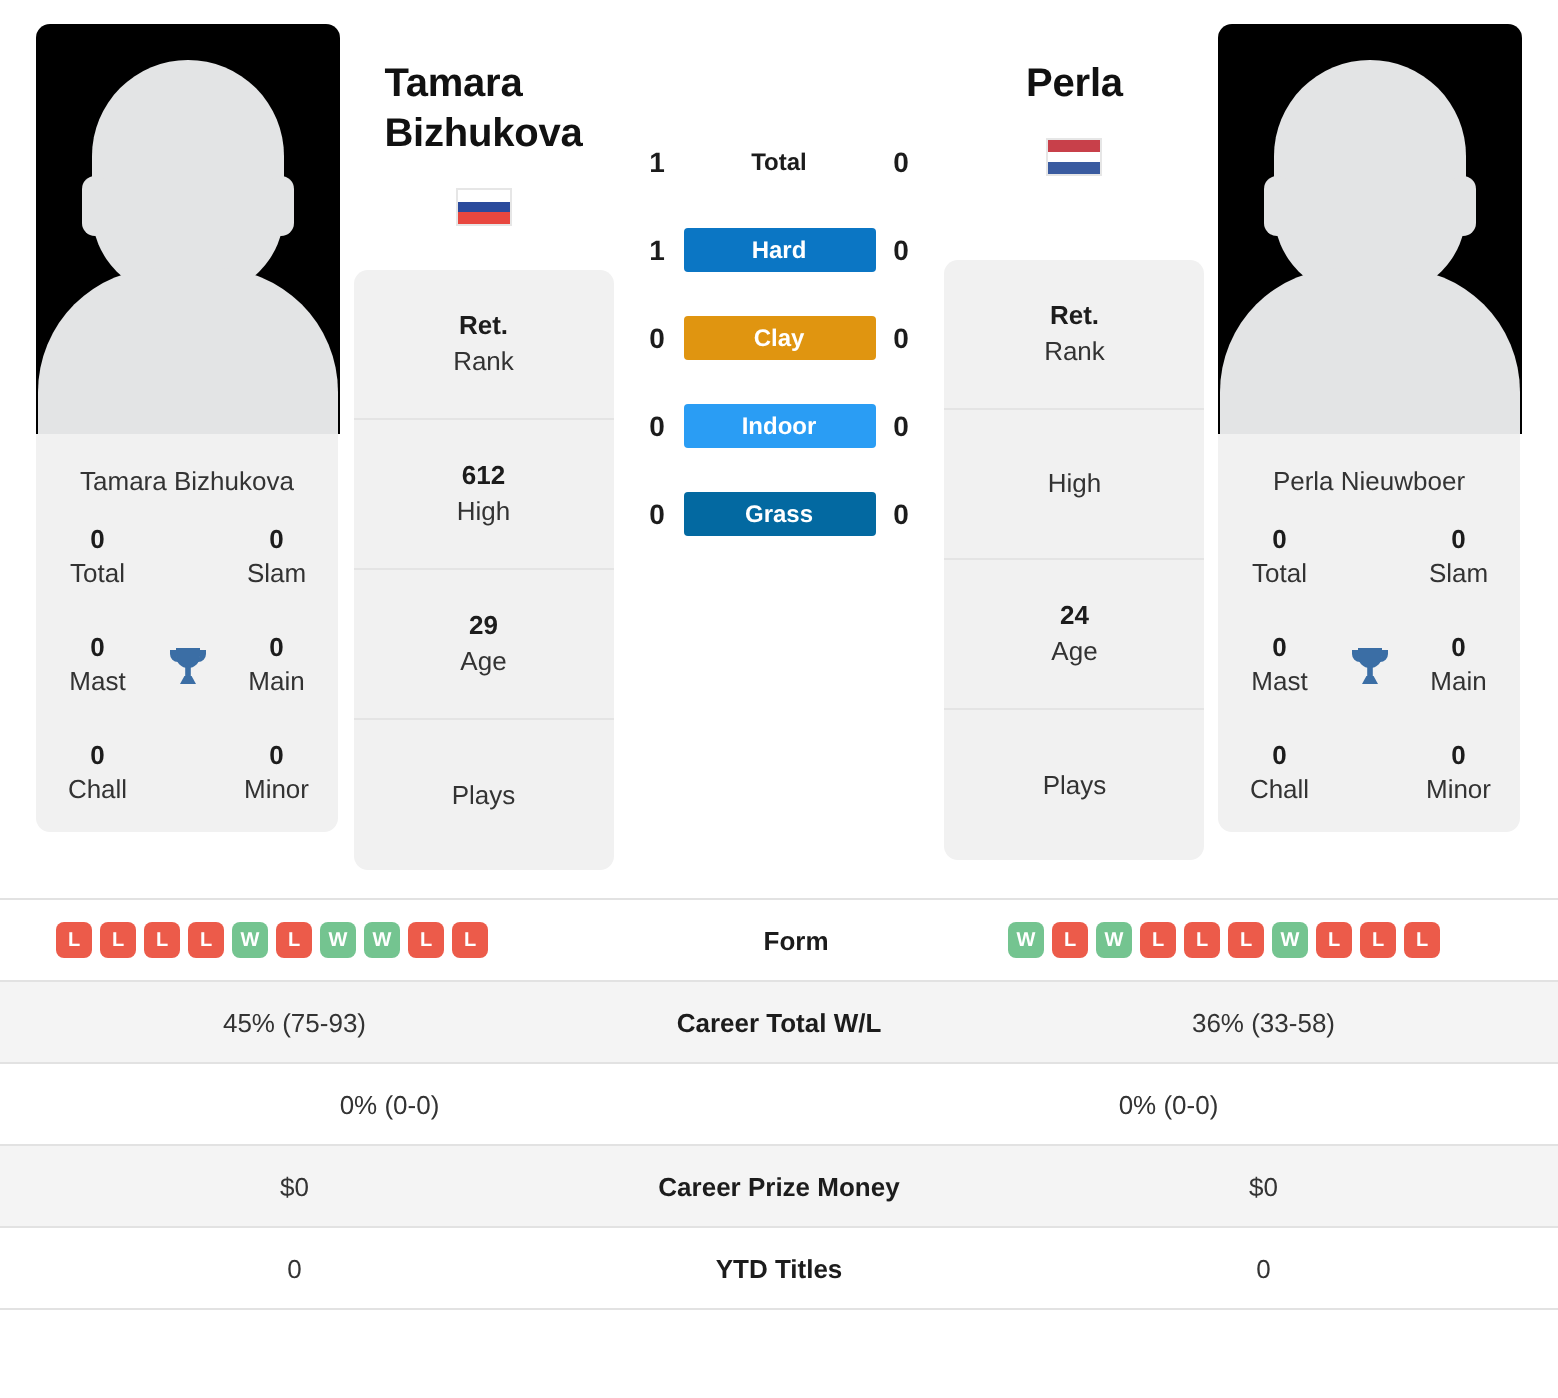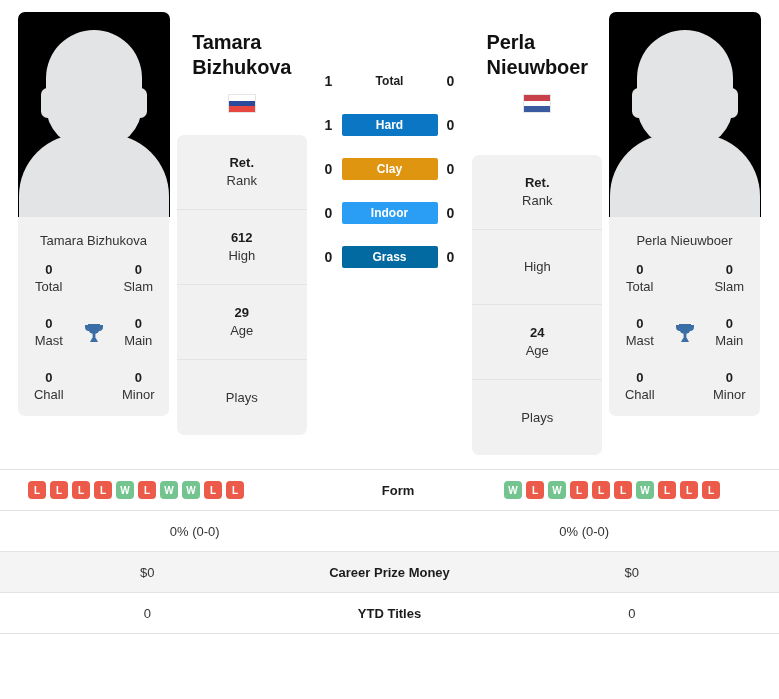--- a/index.html
+++ b/index.html
@@ -371,21 +371,20 @@
     <div class="surface-row">
       <div class="h2h-num">0</div>
       <div class="surface-pill" id="pill-grass" style="background: #0369a1;">Grass</div>
       <div class="h2h-num">0</div>
     </div>
   </div>
 
   <div class="name-col">
     <div class="player-name">
       <span>Perla</span><br>
-      <span>Nieuwboer</span>
     </div>
     <div class="flag" id="flag-right">
       <span style="background: rgb(200, 64, 74);"></span>
         <span style="background: rgb(255, 255, 255);"></span>
         <span style="background: rgb(58, 91, 160);"></span>
     </div>
     <div class="rank-card right-card">
       <div class="rank-row">
         <div class="rank-val">Ret.</div>
         <div class="rank-lbl">Rank</div>
@@ -486,20 +485,25 @@
           <div class="form-badge form-l">L</div>
           <div class="form-badge form-l">L</div>
           <div class="form-badge form-w">W</div>
           <div class="form-badge form-l">L</div>
           <div class="form-badge form-l">L</div>
           <div class="form-badge form-l">L</div>
         </div>
     </div>
   </div>
 
+  <div class="cmp-row shaded">
+    <div class="cmp-left">45% (75-93)</div>
+    <div class="cmp-mid">Career Total W/L</div>
+    <div class="cmp-right">36% (33-58)</div>
+  </div>
 
   <div class="cmp-row">
     <div class="cmp-left">0% (0-0)</div>
     <div class="cmp-right">0% (0-0)</div>
   </div>
 
   <div class="cmp-row shaded">
     <div class="cmp-left">$0</div>
     <div class="cmp-mid">Career Prize Money</div>
     <div class="cmp-right">$0</div>

